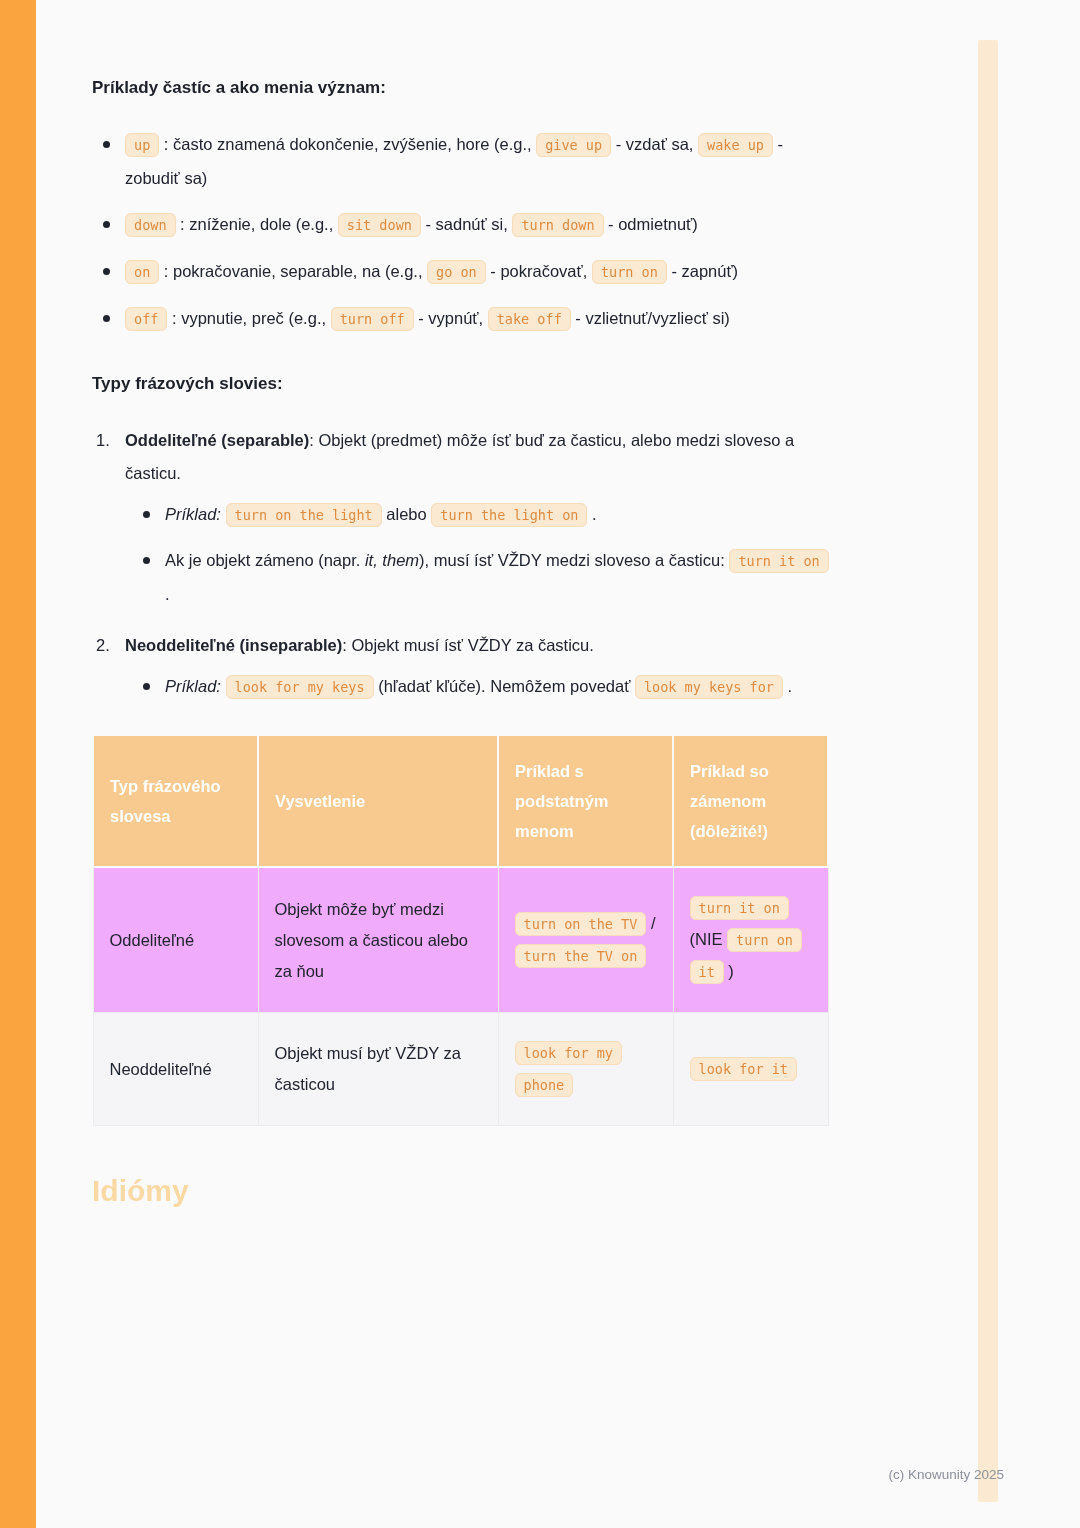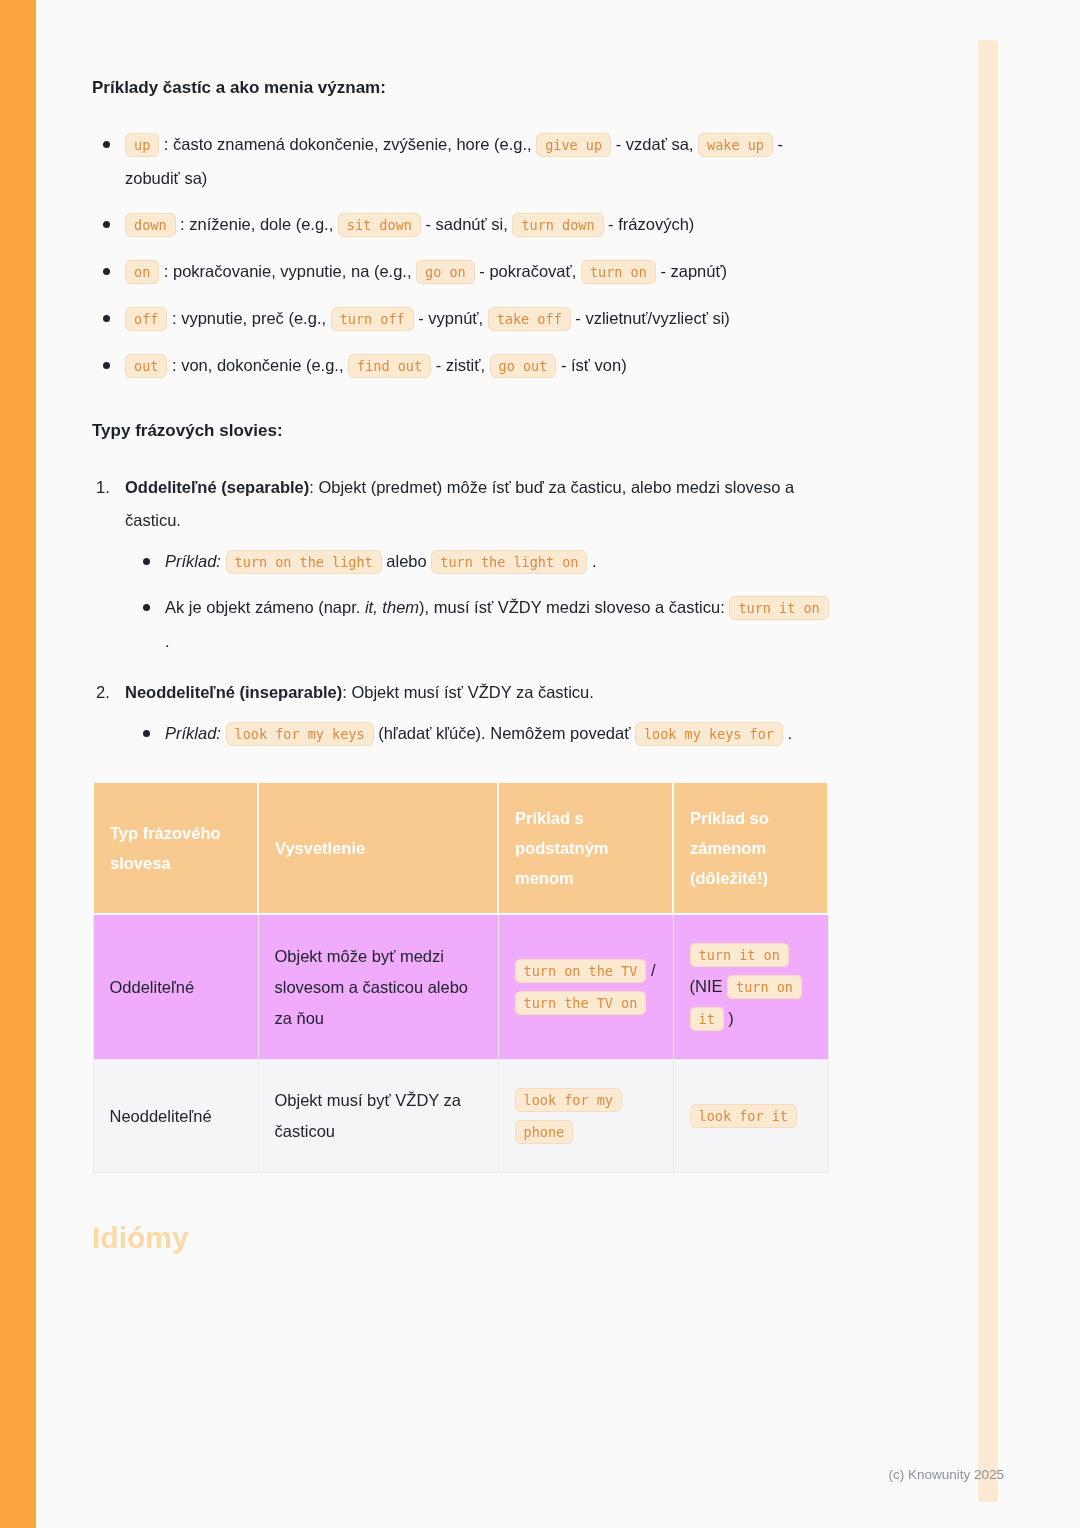--- a/index.html
+++ b/index.html
@@ -151,24 +151,23 @@
 <div class="page">
   <div class="left-bar"></div>
   <div class="right-bar"></div>
 
   <main class="content">
 
     <h3 class="heading">Príklady častíc a ako menia význam:</h3>
 
     <ul class="bullets">
       <li class="bullet"><span class="segline"><span class="seg seg-code">up</span><span class="seg seg-text"> : často znamená dokončenie, zvýšenie, hore (e.g., </span><span class="seg seg-code">give up</span><span class="seg seg-text"> - vzdať sa, </span><span class="seg seg-code">wake up</span><span class="seg seg-text"> - zobudiť sa)</span></span></li>
-      <li class="bullet"><span class="segline"><span class="seg seg-code">down</span><span class="seg seg-text"> : zníženie, dole (e.g., </span><span class="seg seg-code">sit down</span><span class="seg seg-text"> - sadnúť si, </span><span class="seg seg-code">turn down</span><span class="seg seg-text"> - frázových)</span></span></li>
-      <li class="bullet"><span class="segline"><span class="seg seg-code">on</span><span class="seg seg-text"> : pokračovanie, vypnutie, na (e.g., </span><span class="seg seg-code">go on</span><span class="seg seg-text"> - pokračovať, </span><span class="seg seg-code">turn on</span><span class="seg seg-text"> - zapnúť)</span></span></li>
+      <li class="bullet"><span class="segline"><span class="seg seg-code">down</span><span class="seg seg-text"> : zníženie, dole (e.g., </span><span class="seg seg-code">sit down</span><span class="seg seg-text"> - sadnúť si, </span><span class="seg seg-code">turn down</span><span class="seg seg-text"> - odmietnuť)</span></span></li>
+      <li class="bullet"><span class="segline"><span class="seg seg-code">on</span><span class="seg seg-text"> : pokračovanie, separable, na (e.g., </span><span class="seg seg-code">go on</span><span class="seg seg-text"> - pokračovať, </span><span class="seg seg-code">turn on</span><span class="seg seg-text"> - zapnúť)</span></span></li>
       <li class="bullet"><span class="segline"><span class="seg seg-code">off</span><span class="seg seg-text"> : vypnutie, preč (e.g., </span><span class="seg seg-code">turn off</span><span class="seg seg-text"> - vypnúť, </span><span class="seg seg-code">take off</span><span class="seg seg-text"> - vzlietnuť/vyzliecť si)</span></span></li>
-      <li class="bullet"><span class="segline"><span class="seg seg-code">out</span><span class="seg seg-text"> : von, dokončenie (e.g., </span><span class="seg seg-code">find out</span><span class="seg seg-text"> - zistiť, </span><span class="seg seg-code">go out</span><span class="seg seg-text"> - ísť von)</span></span></li>
     </ul>
 
     <h3 class="heading">Typy frázových slovies:</h3>
 
     <ol class="numbered">
       <li class="numbered-item">
         <div class="item-main"><span class="seg seg-bold">Oddeliteľné (separable)</span><span class="seg seg-text">: Objekt (predmet) môže ísť buď za časticu, alebo medzi sloveso a časticu.</span></div>
         <ul class="subbullets">
           <li class="subbullet"><span class="segline"><span class="seg seg-italic">Príklad:</span><span class="seg seg-text"> </span><span class="seg seg-code">turn on the light</span><span class="seg seg-text"> alebo </span><span class="seg seg-code">turn the light on</span><span class="seg seg-text"> .</span></span></li>
           <li class="subbullet"><span class="segline"><span class="seg seg-text">Ak je objekt zámeno (napr. </span><span class="seg seg-italic">it, them</span><span class="seg seg-text">), musí ísť VŽDY medzi sloveso a časticu: </span><span class="seg seg-code">turn it on</span><span class="seg seg-text"> .</span></span></li>

